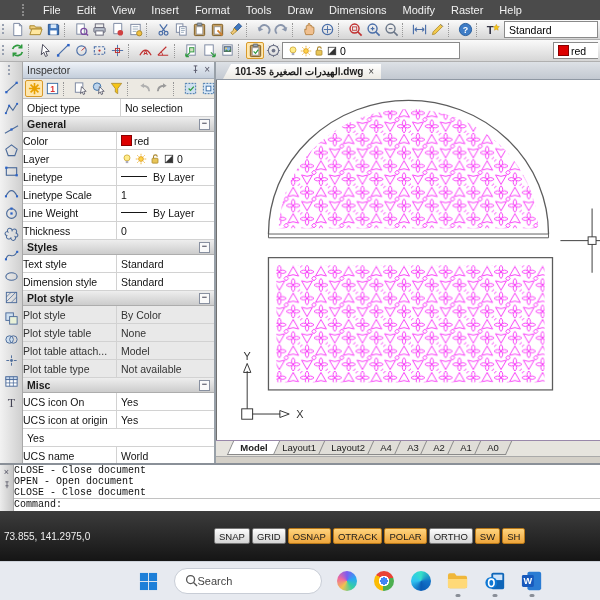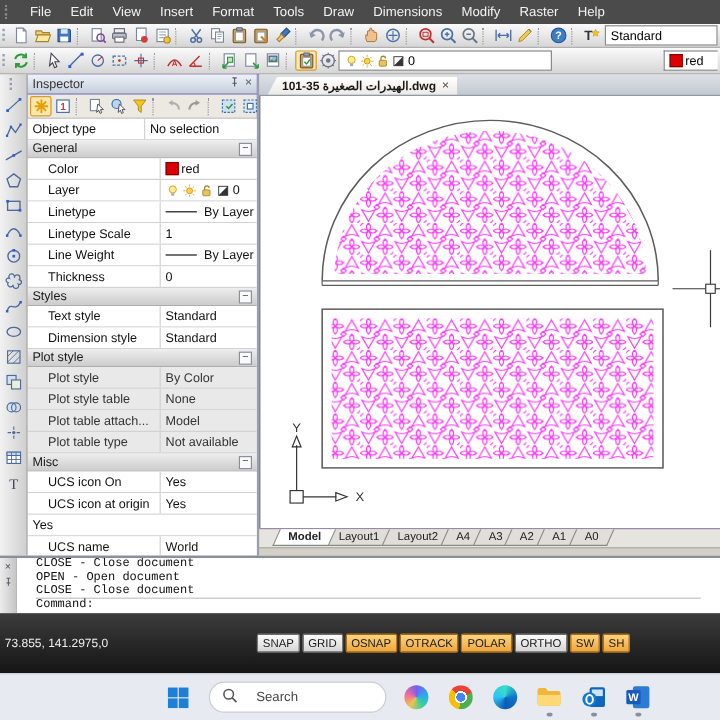--- a/index.html
+++ b/index.html
@@ -2,21 +2,21 @@
 <html><head>
 <meta charset="utf-8">
 <style>
   html,body{margin:0;padding:0}
   .screen{width:600px;height:600px;position:relative;overflow:hidden;display:flex;flex-direction:column;
     font-family:"Liberation Sans",sans-serif;background:#d4d0c8}
   
   .titlebar{height:18px;background:#1e1e1e;color:#fff;display:flex;align-items:center;gap:5px;padding-left:5px;font-size:11px;flex:0 0 auto}
   .app-logo{width:11px;height:11px;border-radius:2px;background:linear-gradient(135deg,#5a9ae2 0%,#1a4a8e 70%);box-shadow:inset 0 0 1px #fff}
   
-  .menubar{height:20px;background:#4b4b4b;display:flex;align-items:center;padding-left:4px;flex:0 0 auto}
+  .menubar{height:20px;background:#4b4b4b;display:flex;align-items:center;padding-left:22px;flex:0 0 auto}
   .mhandle{width:3px;height:12px;border-left:2px dotted #8a8a8a;margin-right:8px}
   .menu-item{color:#f2f2f2;font-size:11px;padding:2px 8px;cursor:default}
   
   .toolbar{background:linear-gradient(#fafafa,#d6d6d6);border-bottom:1px solid #b0b0b0;display:flex;align-items:center;padding:0 2px;flex:0 0 auto}
   .tb1{height:19px}.tb2{height:21px}
   .iconrow{display:flex;align-items:center;height:100%}
   .tbtn{width:18px;height:17px;display:flex;align-items:center;justify-content:center;border-radius:2px;flex:0 0 auto}
   .tbtn.pressed{background:#ffe7ae;border:1px solid #d89a2a;box-sizing:border-box}
   .tsep{width:5px;height:14px;border-left:1px dotted #979797;margin:0 2px;flex:0 0 auto}
   .combo{height:15px;background:#fff;border:1px solid #8a8a8a;font-size:10.5px;display:flex;align-items:center;padding:0 4px;gap:2px;white-space:nowrap;overflow:hidden}
@@ -30,56 +30,56 @@
   .drawbar .tbtn{width:20px;height:21px}
   .drag-dots{width:4px;height:10px;border-left:2px dotted #98a0b0;margin:1px 0 2px}
   
   .inspector{width:191px;flex:0 0 auto;display:flex;flex-direction:column;background:#6d28d9;border-right:2px solid #98a0a8}
   .insp-title{height:16px;flex:0 0 auto;background:linear-gradient(#eef2f8,#c4cedb);display:flex;align-items:center;gap:4px;font-size:10.5px;color:#333;padding:0 4px;border-bottom:1px solid #a8b0bc}
   .insp-title .sp{flex:1}
   .insp-close{font-size:10px;color:#556;line-height:10px}
   .insp-tb{height:19px;flex:0 0 auto;display:flex;align-items:center;background:#ece9e2;border-bottom:1px solid #bdbdbd;padding-left:2px}
   .insp-grid{flex:1;background:#fff;overflow:hidden;font-size:10.5px;color:#111}
   .prow{display:flex;height:17px;border-bottom:1px solid #d2d2d2;align-items:stretch;background:#fff}
-  .prow .lbl{width:93px;flex:0 0 auto;padding-left:17px;border-right:1px solid #d2d2d2;display:flex;align-items:center;white-space:nowrap;overflow:hidden}
+  .prow .lbl{width:93px;flex:0 0 auto;padding-left:0;border-right:1px solid #d2d2d2;display:flex;align-items:center;white-space:nowrap;overflow:hidden}
   .prow .val{flex:1;padding-left:4px;display:flex;align-items:center;gap:2px;white-space:nowrap;overflow:hidden}
   .prow.hdr .lbl{padding-left:4px}
   .prow.dim{background:#e9e9e9}.prow.dim .lbl,.prow.dim .val{color:#333}
-  .psec{height:14px;background:linear-gradient(#eeeeee,#cccccc);display:flex;align-items:center;font-weight:normal;font-size:10.5px;padding:0 4px;border-bottom:1px solid #adadad;color:#1a1a1a}
+  .psec{height:14px;background:linear-gradient(#eeeeee,#cccccc);display:flex;align-items:center;font-weight:bold;font-size:10.5px;padding:0 4px;border-bottom:1px solid #adadad;color:#1a1a1a}
   .psec .sp{flex:1}
   .minusbox{width:9px;height:9px;border:1px solid #8890a0;background:#fafafa;font-size:9px;line-height:7px;text-align:center;color:#445}
   .linesample{width:26px;height:1px;background:#161616;display:inline-block;margin-right:4px;flex:0 0 auto}
   .lay-ico{display:flex;align-items:center;gap:1px}
   
   .canvas-col{flex:1;display:flex;flex-direction:column;min-width:0}
   .doc-tabbar{height:17px;flex:0 0 auto;background:linear-gradient(#dde1e6,#c3c9d1);display:flex;align-items:flex-end;padding-left:7px;border-bottom:1px solid #8f98a3}
   .doc-tab{height:15px;background:linear-gradient(#ffffff,#eceae4);display:flex;align-items:center;gap:5px;padding:0 7px 0 12px;font-size:10px;font-weight:bold;color:#1a1a1a;clip-path:polygon(8px 0,100% 0,100% 100%,0 100%)}
   .doc-tab .close{font-weight:normal;color:#444;font-size:10px}
   .canvas{flex:1;background:#fff;position:relative;border-left:1px solid #6f6f6f;min-height:0}
   .canvas svg.cad{position:absolute;inset:0;width:100%;height:100%}
   .layout-tabs{height:15px;flex:0 0 auto;background:#e6e4de;border-top:1px solid #98a;display:flex;align-items:flex-start;padding-left:14px;font-size:9.5px;color:#222}
   .ltab{height:13px;padding:0 9px;display:flex;align-items:center;transform:skewX(-24deg);border:1px solid #8a8a8a;border-top:none;background:#e0ded8;margin-right:-5px}
   .ltab>span{transform:skewX(24deg);display:block}
   .ltab.active{background:#fff;font-weight:bold;position:relative;z-index:2}
   .canvas-bottom{height:6px;flex:0 0 auto;background:#d4d0c8;border-top:1px solid #aaa}
   
   .cmdline{height:46px;flex:0 0 auto;background:#fff;border-top:2px solid #8a9098;display:flex}
   .cmd-strip{width:13px;flex:0 0 auto;background:linear-gradient(90deg,#ececec,#c6c6c6);border-right:1px solid #a8a8a8;display:flex;flex-direction:column;align-items:center;padding-top:2px;gap:4px;font-size:9px;color:#556}
-  .cmd-body{flex:1;font-family:"Liberation Mono","DejaVu Sans Mono",monospace;font-size:10px;color:#101010;padding:0 16px;overflow:hidden;display:flex;flex-direction:column;justify-content:flex-end}
+  .cmd-body{flex:1;font-family:"Liberation Mono","DejaVu Sans Mono",monospace;font-size:10px;color:#101010;padding:0 0;overflow:hidden;display:flex;flex-direction:column;justify-content:flex-end}
   .cmd-line{height:11px;line-height:11px;white-space:pre}
   .cmd-prompt{border-top:1px solid #c2c2c2;height:13px;line-height:12px;white-space:pre}
   
   .statusbar{height:18px;flex:0 0 auto;background:linear-gradient(#3c3c3c,#151515);display:flex;align-items:center;color:#eee;font-size:10px;padding:16px 4px}
   .coords{width:150px;white-space:nowrap}
   .toggles{display:flex;gap:2px;margin-left:60px}
   .tog{height:14px;padding:0 4px;display:flex;align-items:center;border-radius:2px;font-size:9.5px;color:#1a1a1a;border:1px solid #777;background:linear-gradient(#fdfdfd,#d4d4d4);white-space:nowrap}
   .tog.on{background:linear-gradient(#ffd47e,#eea63c);border-color:#b87818}
   
   .taskbar{height:39px;flex:0 0 auto;background:#e7eaf0;border-top:1px solid #cdd2da;display:flex;align-items:center;justify-content:center;gap:13px;padding-left:80px;box-sizing:border-box}
-  .search-pill{width:148px;height:26px;background:#fff;border:1px solid #c8cdd6;border-radius:13px;display:flex;align-items:center;gap:16px;padding-left:10px;font-size:11px;color:#444;box-sizing:border-box}
+  .search-pill{width:148px;height:26px;background:#fff;border:1px solid #c8cdd6;border-radius:13px;display:flex;align-items:center;gap:0;padding-left:10px;font-size:11px;color:#444;box-sizing:border-box}
   .task-ico{width:24px;height:24px;display:flex;align-items:center;justify-content:center;position:relative}
   .task-ico .dot{position:absolute;bottom:-4px;left:50%;transform:translateX(-50%);width:5px;height:3px;border-radius:2px;background:#8a8f98}
   .cop{width:20px;height:20px;border-radius:50%;background:conic-gradient(#7b5cf0,#2aa8f2,#35d0a0,#f2c14e,#ef6a9e,#7b5cf0)}
   .chr{width:20px;height:20px;border-radius:50%;background:
     radial-gradient(circle,#4285f4 0 26%,#fff 27% 36%,rgba(0,0,0,0) 37%),
     conic-gradient(from -50deg,#ea4335 0 33%,#4caf50 0 66%,#fbbc05 0 100%)}
   .edg{width:20px;height:20px;border-radius:50%;background:conic-gradient(from 180deg,#0a5bb5,#2fc3f2,#35e0c8,#1273c8,#0a5bb5)}
 </style>
 </head>
 <body>

